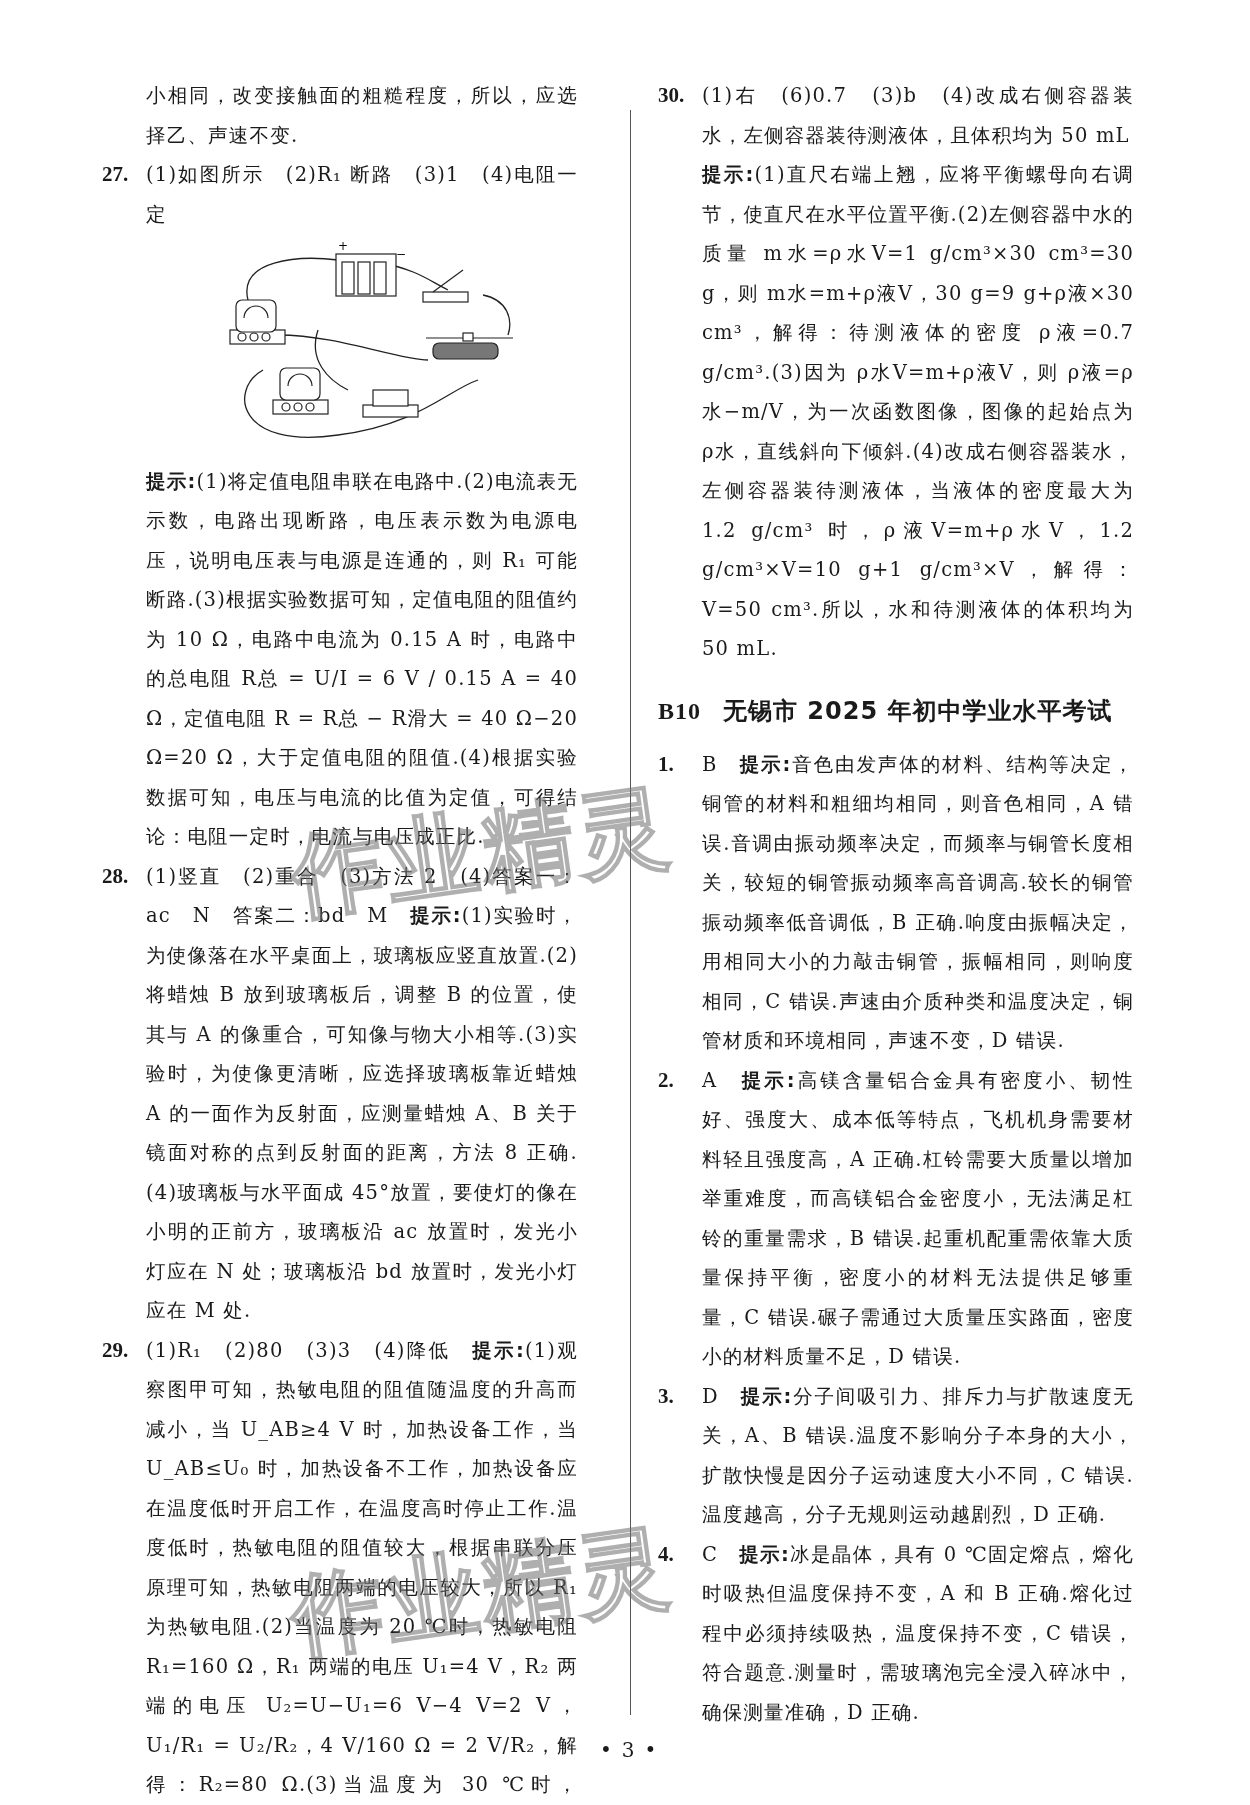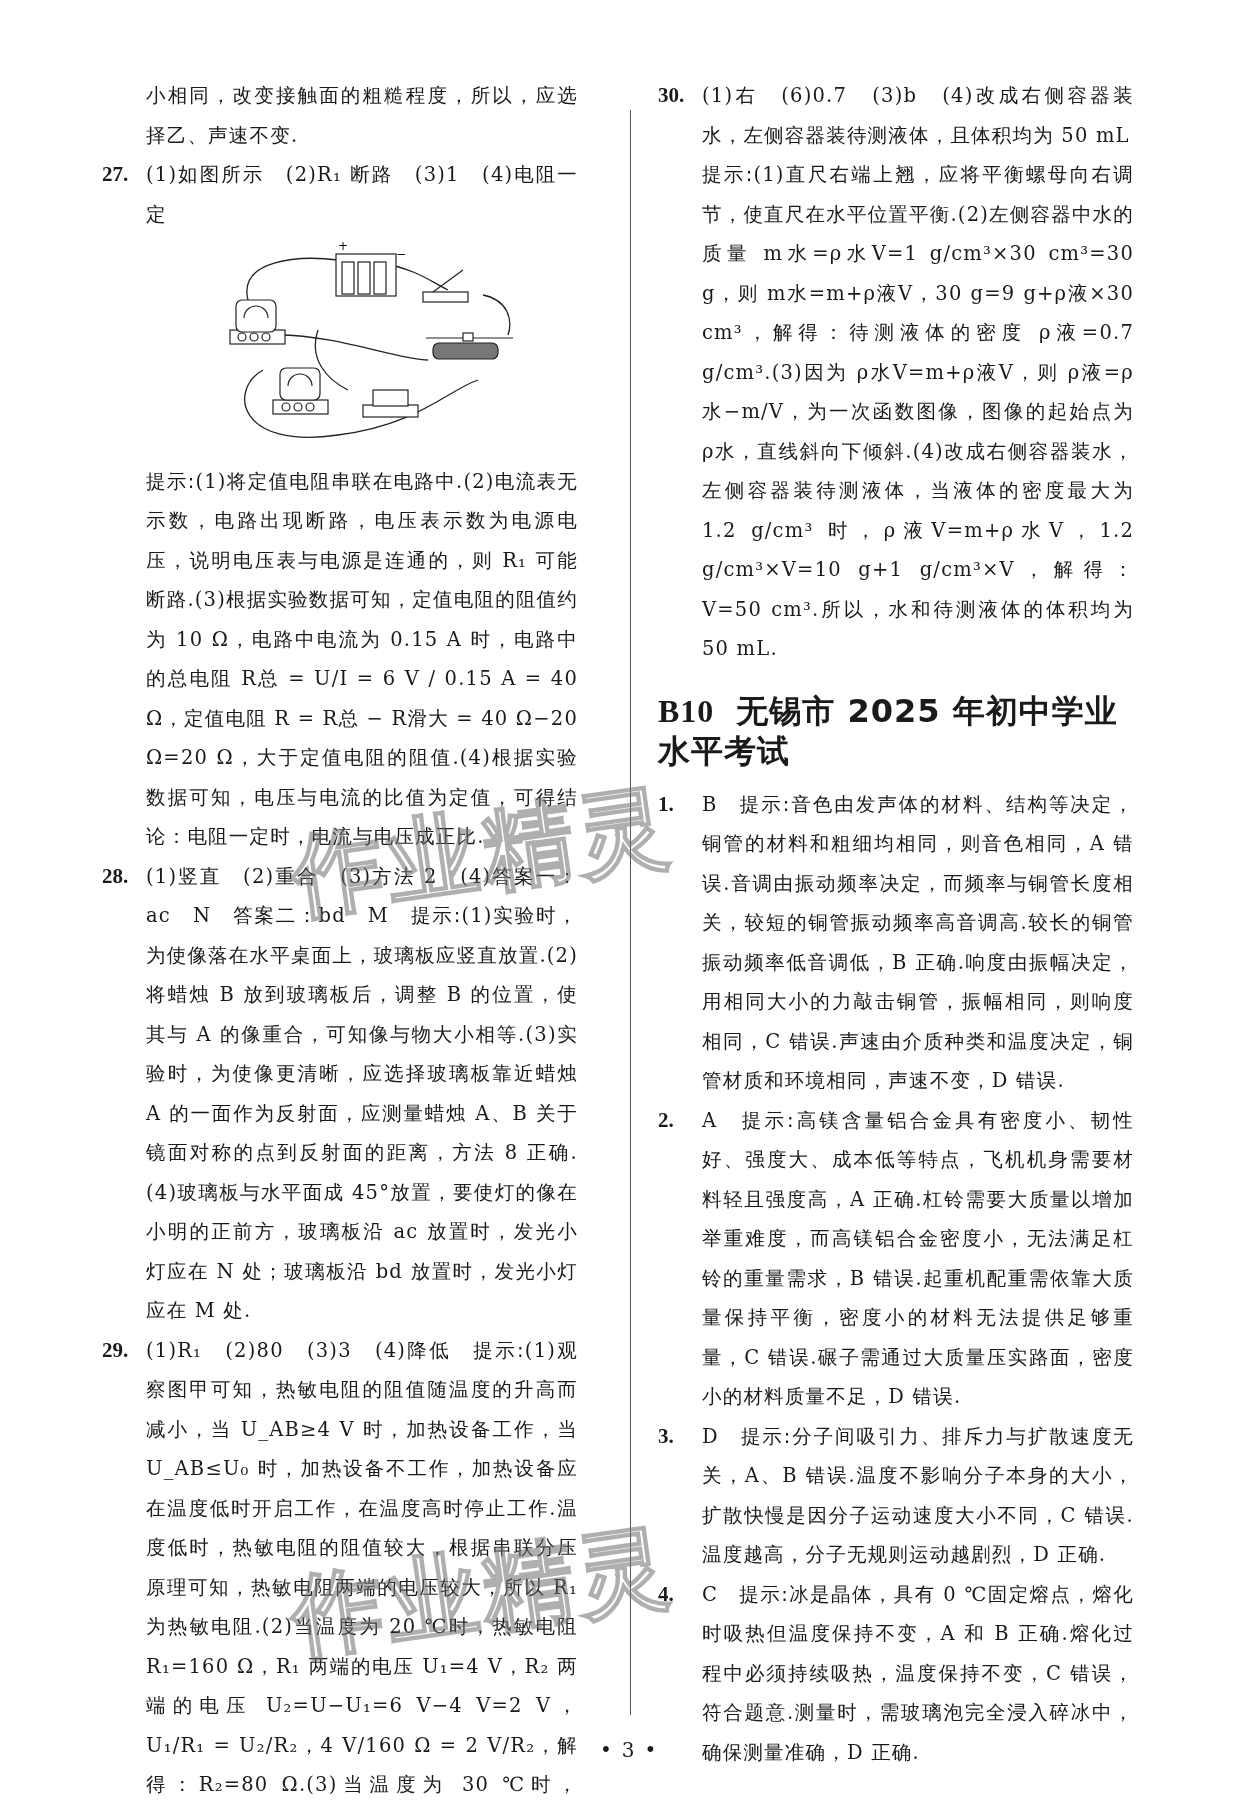--- a/index.html
+++ b/index.html
@@ -8,22 +8,22 @@
     font-family:"DejaVu Serif","Liberation Serif",serif; color:#1a1a1a;
   }
   .col { position:absolute; top:76px; width:470px; font-size:19.5px; line-height:39.5px; letter-spacing:1.2px; }
   .col.left { left:108px; }
   .col.right { left:664px; }
   .divider { position:absolute; left:630px; top:110px; width:1px; height:1605px; background:#555; }
   .p { text-align:justify; text-align-last:left; margin:0; }
   .item { position:relative; padding-left:38px; }
   .item .num { position:absolute; left:-6px; top:0; font-weight:bold; font-family:"Liberation Serif",serif; font-size:21px; letter-spacing:0; }
   .indent { padding-left:38px; }
-  .hint { font-weight:normal; font-family:"DejaVu Sans","Liberation Sans",sans-serif; }
-  .section-title { margin:22px 0 14px -6px; font-family:"DejaVu Sans","Liberation Sans",sans-serif; font-weight:bold; font-size:32px; letter-spacing:1px; line-height:40px; }
+  .hint { font-weight:bold; font-family:"DejaVu Sans","Liberation Sans",sans-serif; }
+  .section-title { margin:22px 0 14px -6px; font-family:"DejaVu Sans","Liberation Sans",sans-serif; font-weight:bold; font-size:24px; letter-spacing:1px; line-height:40px; }
   .section-title .code { font-family:"Liberation Serif",serif; margin-right:22px; }
   .figure { margin:6px 0 8px 110px; width:300px; height:200px; }
   .page-num { position:absolute; left:600px; top:1738px; font-size:20px; letter-spacing:10px; }
   .wm { position:absolute; font-family:"DejaVu Sans",sans-serif; font-size:92px; font-weight:bold; color:transparent; -webkit-text-stroke:1.5px rgba(110,110,110,0.55); letter-spacing:4px; transform:rotate(-8deg); pointer-events:none; }
 </style>
 </head>
 <body>
 
 <div class="divider"></div>
 

